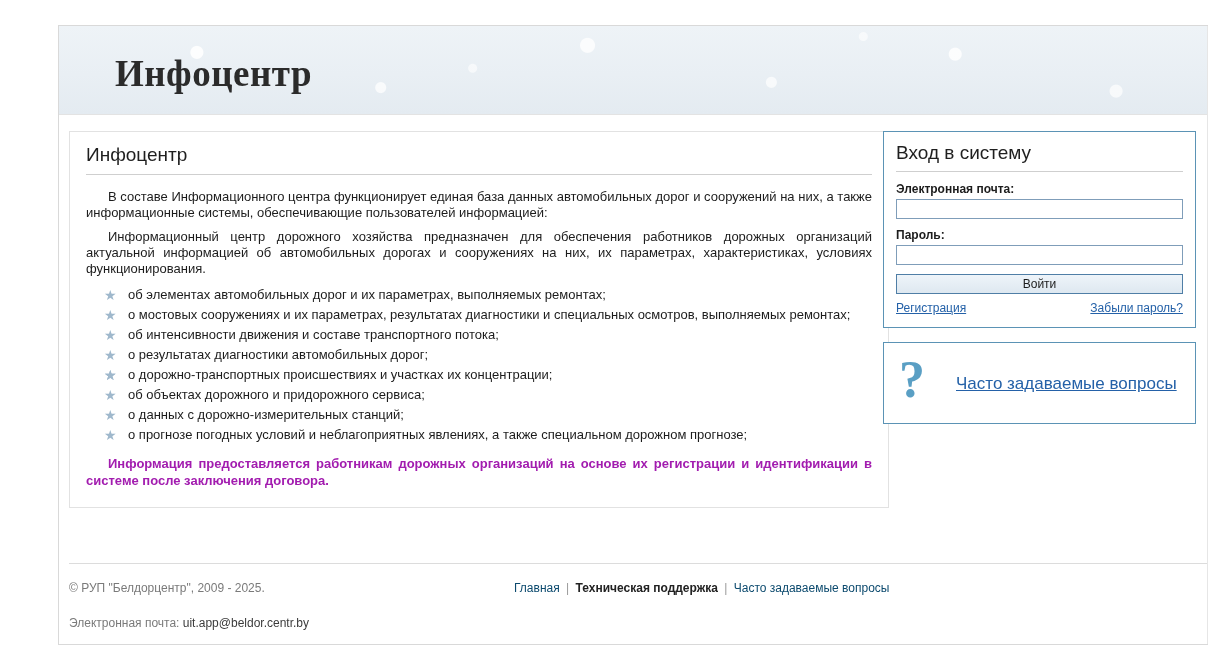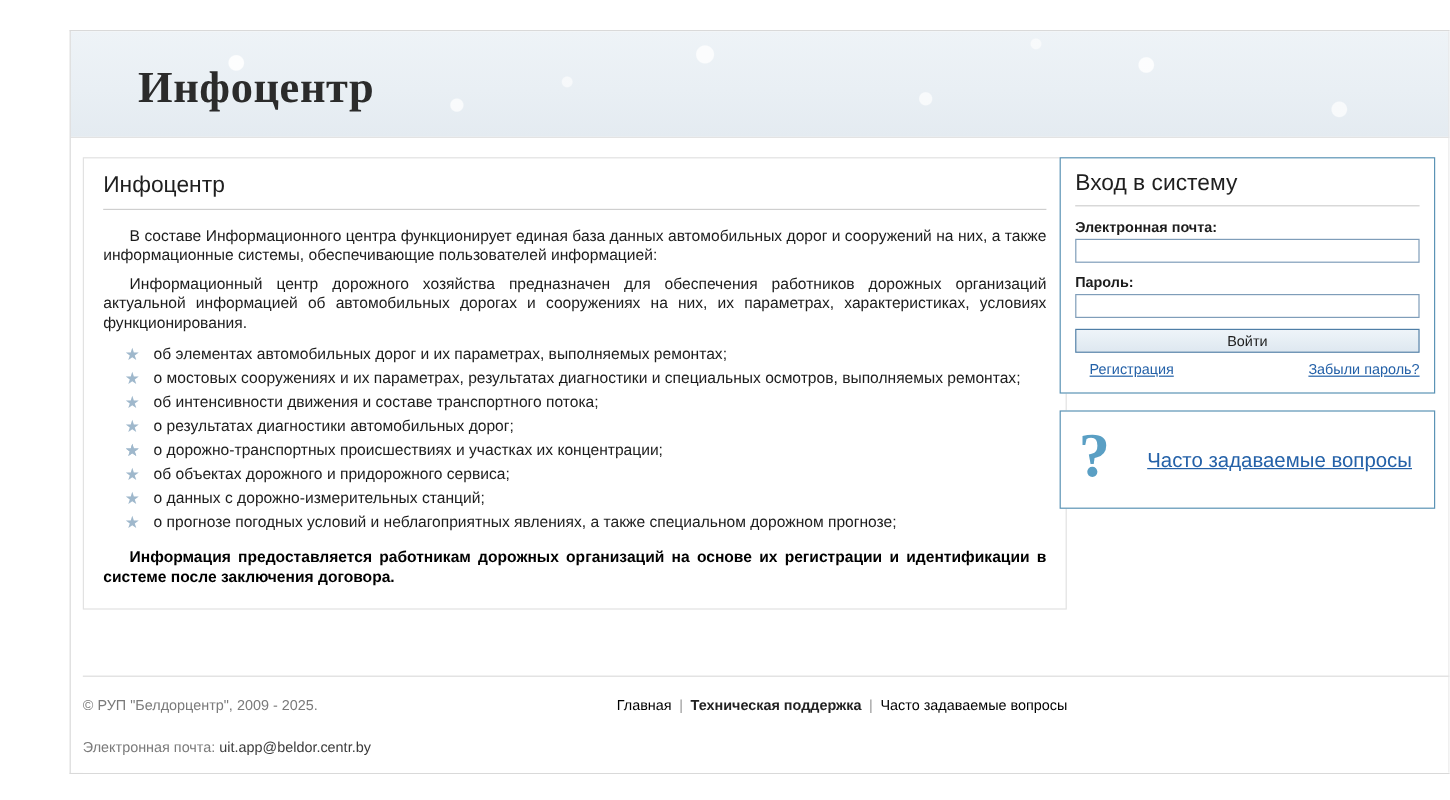--- a/index.html
+++ b/index.html
@@ -125,21 +125,21 @@
     font-size: 14px;
     line-height: 14px;
   }
   .note {
     font-weight: bold;
     text-align: justify;
     text-indent: 22px;
     line-height: 17px;
     font-size: 13px;
     margin: 6px 0 0 0;
-    color: #000000;
+    color: #a21caf;
   }
 
   
   .side {
     position: absolute;
     right: 12px;
     top: 16px;
     width: 313px;
   }
   .panel {
@@ -185,21 +185,20 @@
     font-family: "Liberation Sans", sans-serif;
     font-size: 12px;
     color: #1c1c1c;
     cursor: pointer;
     margin-bottom: 7px;
   }
   .links-row {
     display: flex;
     justify-content: space-between;
     align-items: flex-start;
-    margin-left: 12px;
   }
   .links-row a {
     color: #2461a8;
     font-size: 12px;
     text-decoration: underline;
   }
 
   
   .faq-panel {
     display: flex;
@@ -254,21 +253,21 @@
     margin-left: 0;
   }
   .footer-nav {
     position: absolute;
     left: 445px;
     top: 17px;
     color: #555;
     font-size: 12px;
   }
   .footer-nav a {
-    color: #000000;
+    color: #0c4a6e;
     text-decoration: none;
   }
   .footer-nav .sep { color: #999; margin: 0 3px; }
   .footer-nav .current { font-weight: bold; color: #222; }
 
   
   .edge {
     position: absolute;
     right: 0; top: 0; bottom: 0;
     width: 1px;

